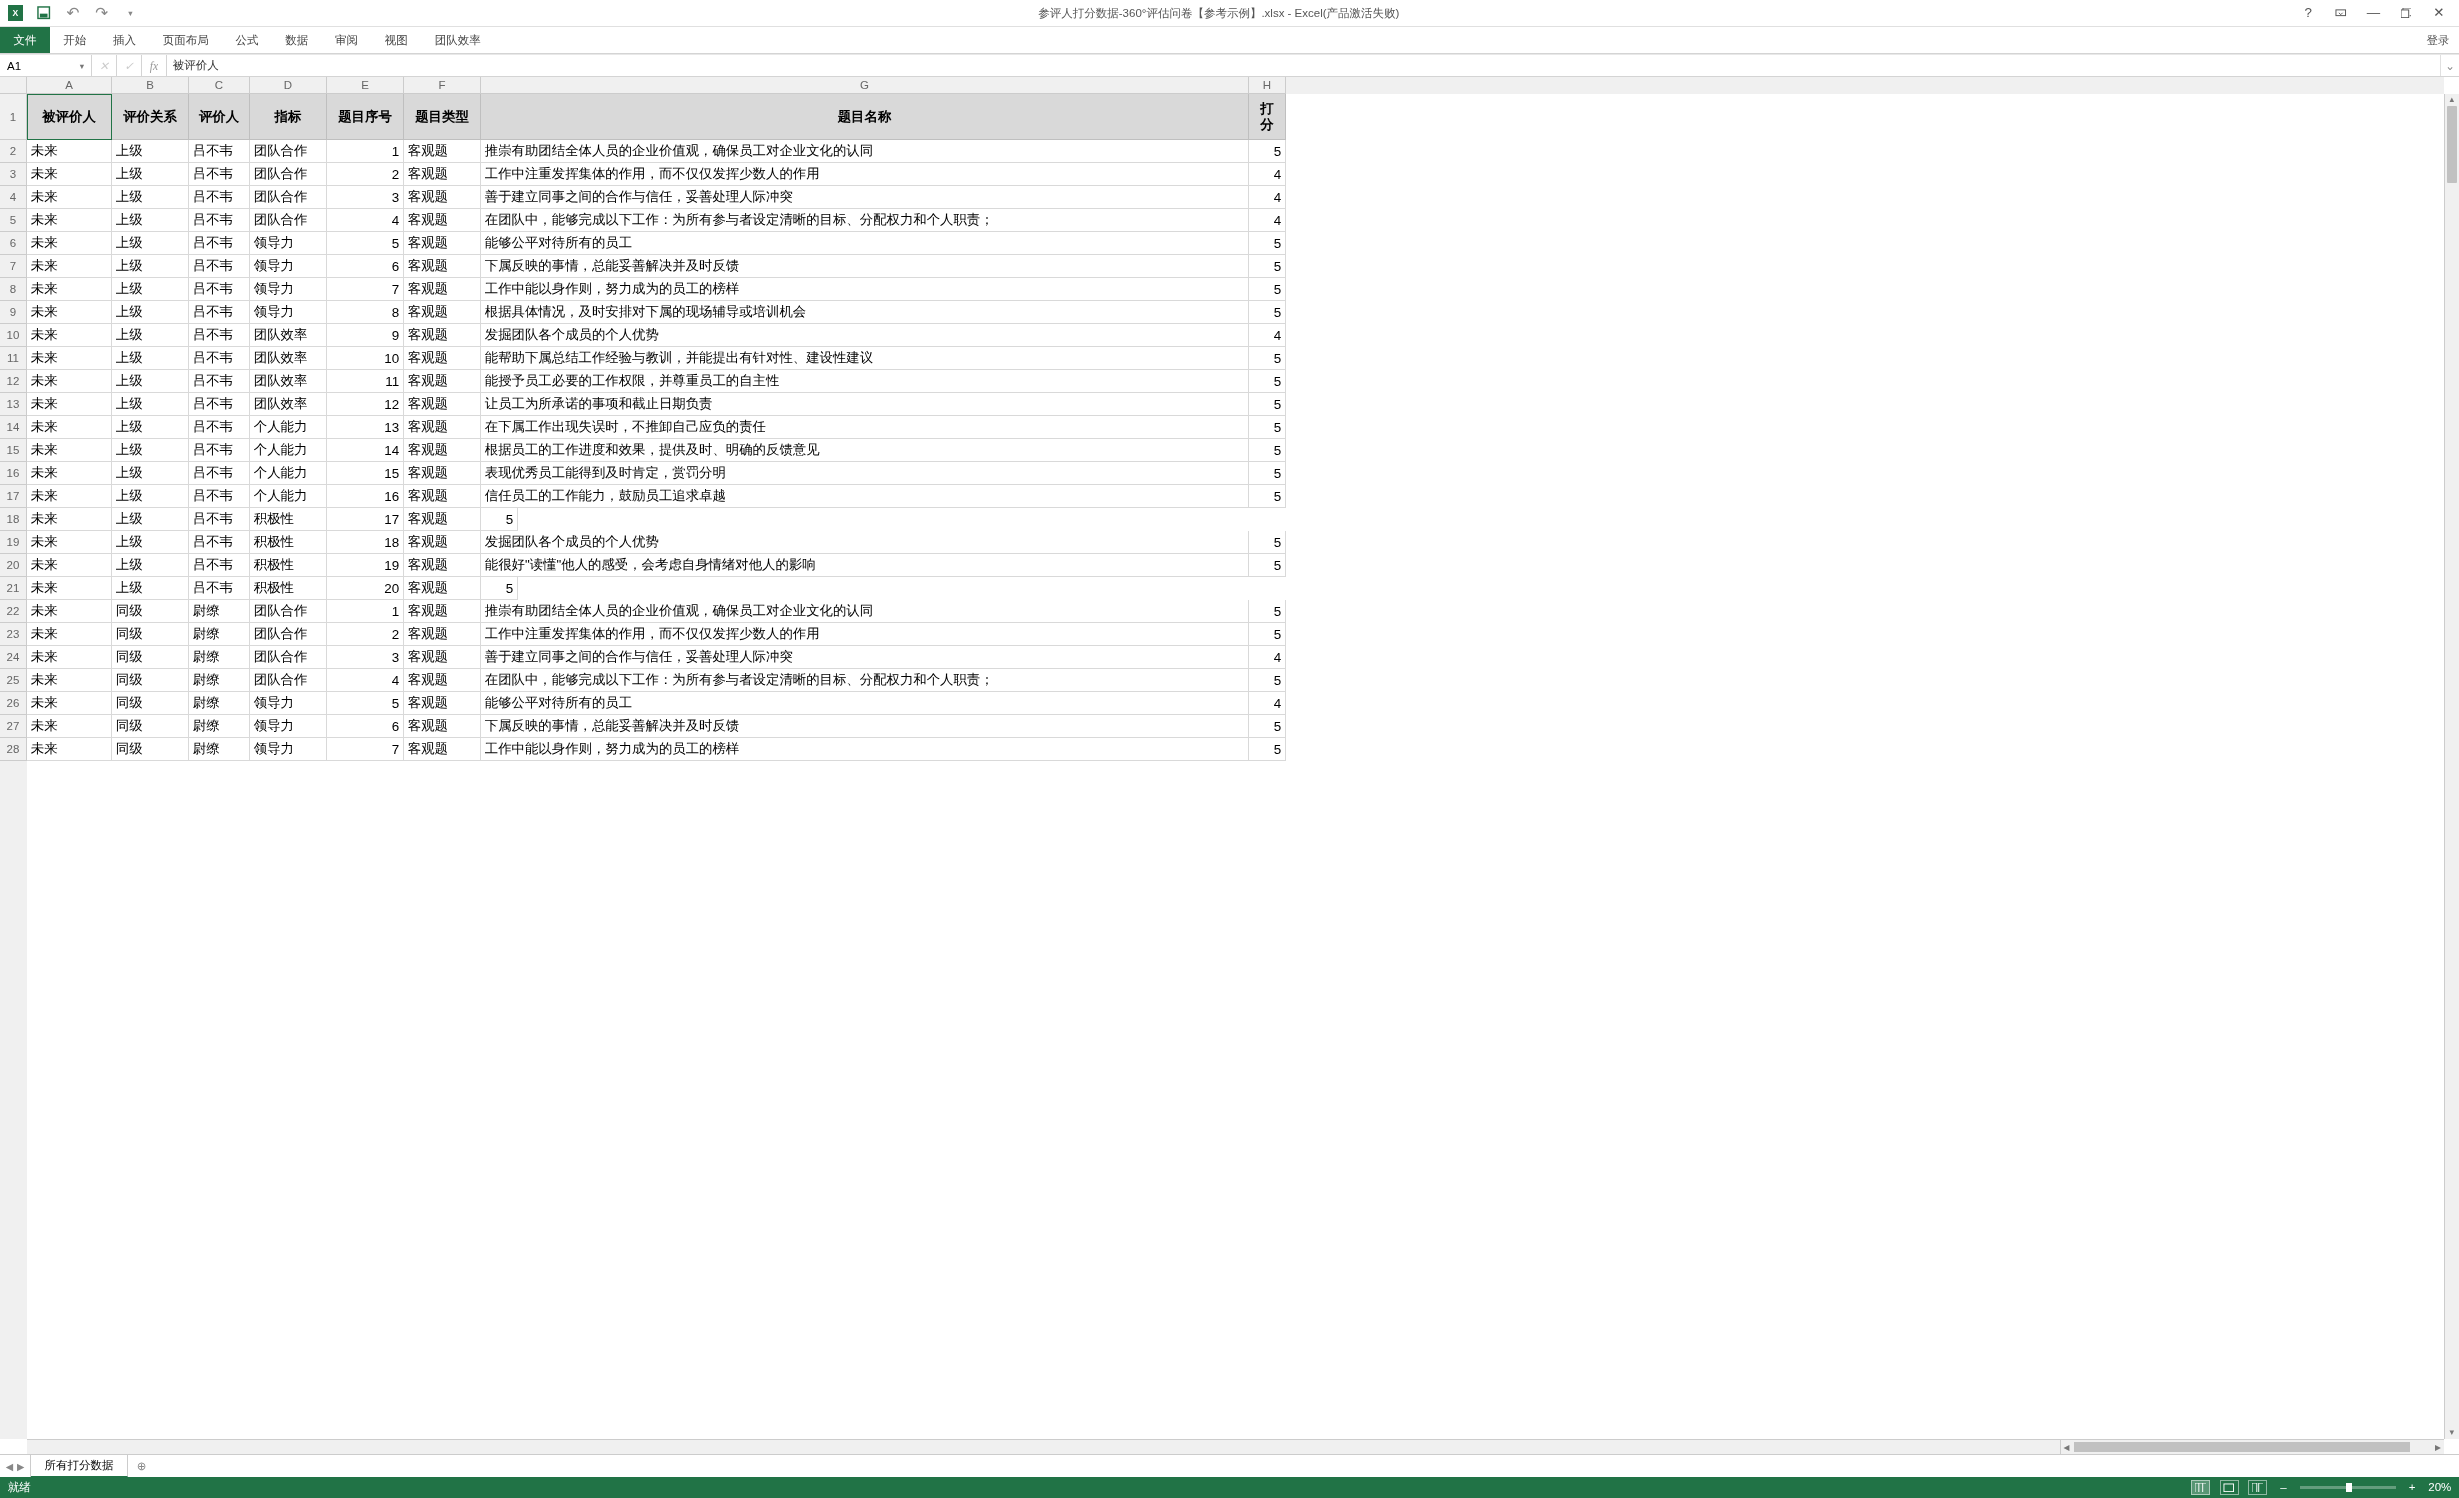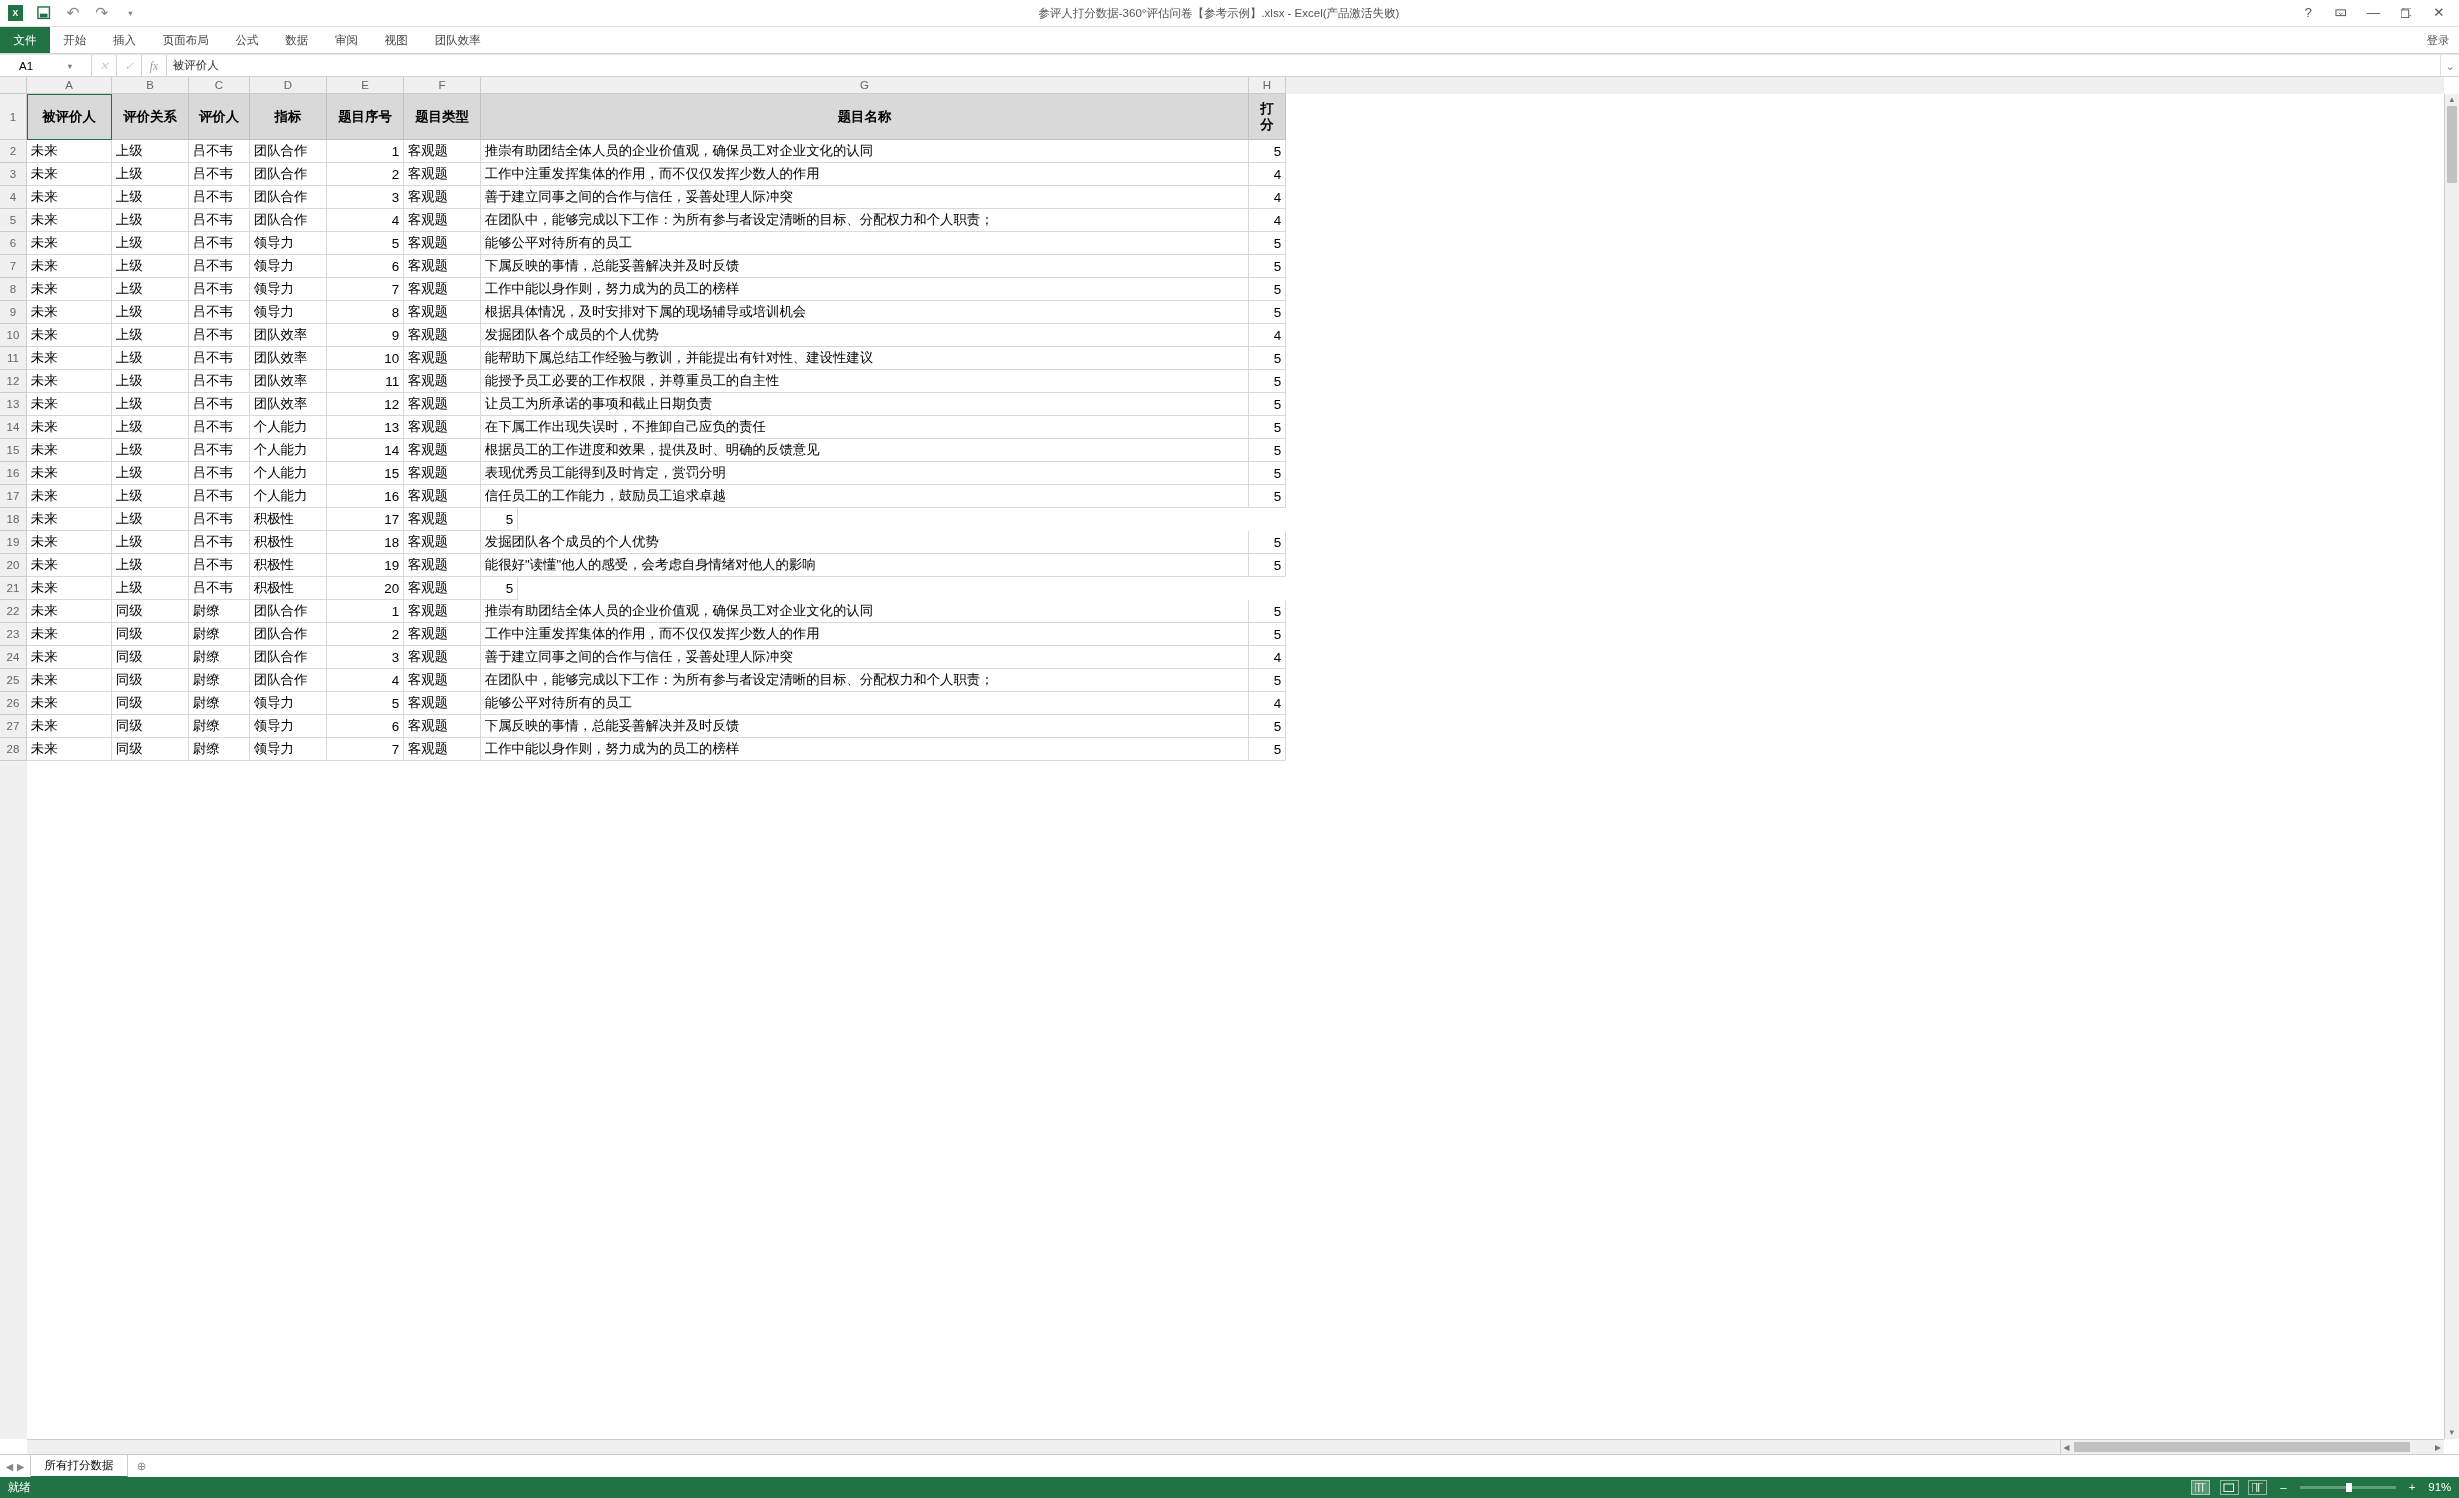--- a/index.html
+++ b/index.html
@@ -9,21 +9,21 @@
 .excel-icon { width: 15.4px; height: 15.4px; background: #217346; color: #fff; display: flex; align-items: center; justify-content: center; font-size: 8.6px; font-weight: bold; }
 .qat-icon { width: 15.4px; height: 15.4px; color: #666; cursor: pointer; display: flex; align-items: center; justify-content: center; }
 .title-center { flex: 1; text-align: center; color: #555; font-size: 11.5px; }
 .titlebar-right { display: flex; align-items: center; gap: 15.4px; padding-right: 11.5px; color: #555; }
 .win-btn { width: 17.3px; height: 17.3px; cursor: pointer; display: flex; align-items: center; justify-content: center; font-size: 13.4px; }
 .ribbon-tabs { height: 27px; display: flex; align-items: stretch; border-bottom: 1px solid #d4d4d4; font-size: 11.5px; }
 .ribbon-tab { padding: 0 13.4px; display: flex; align-items: center; cursor: pointer; color: #444; }
 .ribbon-tab.file { background: #217346; color: #fff; }
 .ribbon-right { margin-left: auto; padding-right: 9.6px; display: flex; align-items: center; color: #555; }
 .formula-bar { height: 23px; display: flex; align-items: stretch; border-bottom: 1px solid #d4d4d4; border-top: 1px solid #e8e8e8; }
-.name-box { width: 92px; border-right: 1px solid #d4d4d4; display: flex; align-items: center; padding: 0 19px; font-size: 11.5px; }
+.name-box { width: 92px; border-right: 1px solid #d4d4d4; display: flex; align-items: center; padding: 0 7px; font-size: 11.5px; }
 .name-box-arrow { margin-left: auto; color: #777; font-size: 8.6px; }
 .fb-btn { width: 25px; border-right: 1px solid #d4d4d4; display: flex; align-items: center; justify-content: center; color: #999; font-style: italic; font-family: serif; }
 .fb-input { flex: 1; display: flex; align-items: center; padding: 0 5.8px; color: #333; }
 .fb-expand { width: 19px; display: flex; align-items: center; justify-content: center; color: #888; border-left: 1px solid #e0e0e0; }
 .grid-area { position: relative; height: calc(100vh - 27px - 27px - 23px - 23px - 21px); overflow: hidden; display: flex; }
 .corner { width: 27px; height: 17.3px; border-right: 1px solid #ccc; border-bottom: 1px solid #ccc; background: #f0f0f0; position: absolute; top: 0; left: 0; z-index: 3; }
 .col-headers { position: absolute; top: 0; left: 27px; right: 15.4px; height: 17.3px; display: flex; background: #f0f0f0; z-index: 2; }
 .col-head { border-right: 1px solid #ccc; border-bottom: 1px solid #ccc; text-align: center; font-size: 11.5px; color: #666; line-height: 17.3px; flex-shrink: 0; }
 .row-headers { position: absolute; top: 17.3px; left: 0; width: 27px; bottom: 15.4px; background: #f0f0f0; z-index: 2; }
 .row-head { height: 23px; border-right: 1px solid #ccc; border-bottom: 1px solid #ccc; text-align: center; font-size: 11.5px; color: #666; line-height: 23px; }
@@ -479,16 +479,16 @@
       </div>
     <div class="view-btn">
         <svg width="11.5" height="9.6" viewBox="0 0 12 10">
           <rect x="0" y="0" width="5" height="10" fill="none" stroke="#fff"></rect>
           <rect x="7" y="0" width="5" height="10" fill="none" stroke="#fff"></rect>
         </svg>
       </div>
     <div class="zoom-btn">–</div>
     <div class="zoom-slider"></div>
     <div class="zoom-btn">+</div>
-    <div>91%</div>
+    <div>20%</div>
   </div>
 </div>
 
 
 </body></html>

